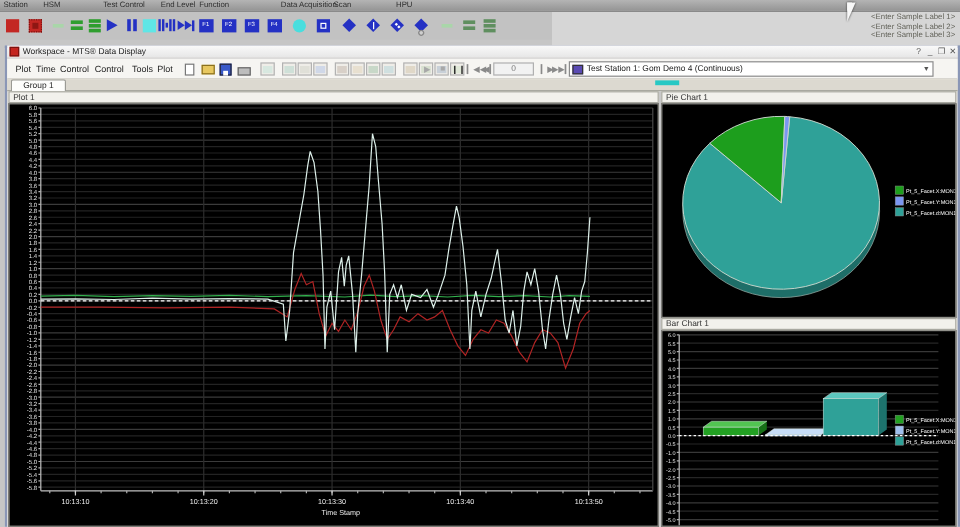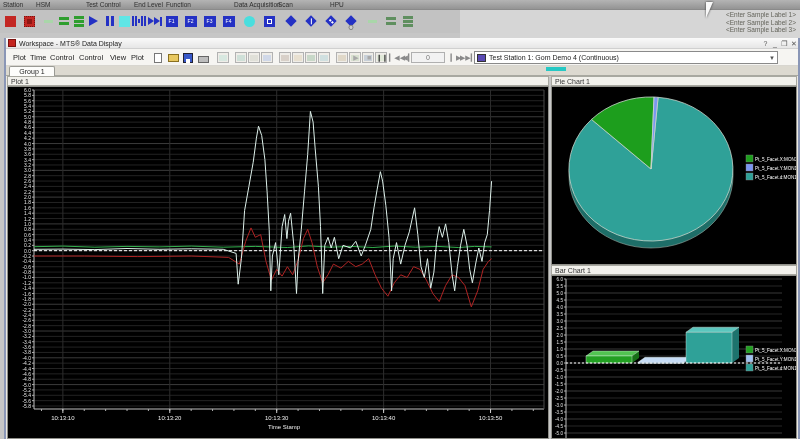--- a/index.html
+++ b/index.html
@@ -191,21 +191,21 @@
 <div id="app-window" class="abs"></div>
 <div id="title-bar" class="abs">
   <span id="app-icon"></span>
   <span>Workspace - MTS® Data Display</span>
 </div>
 <div id="menu-bar" class="abs">
     <div class="menu-item" style="left: 4px;">Plot</div>
     <div class="menu-item" style="left: 21px;">Time</div>
     <div class="menu-item" style="left: 41px;">Control</div>
     <div class="menu-item" style="left: 70px;">Control</div>
-    <div class="menu-item" style="left: 101px;">View</div>
+    <div class="menu-item" style="left: 101px;">Tools</div>
     <div class="menu-item" style="left: 122px;">Plot</div>
     <div class="tb-btn" style="left: 145px;">
       <i style="width:8px;height:10px;background:#fff;border:1px solid #777"></i>
     </div>
     <div class="tb-btn" style="left: 160px;">
       <i style="width:11px;height:8px;background:#e8c860;border:1px solid #8a7020"></i>
     </div>
     <div class="tb-btn" style="left: 175px;">
       <i style="width:10px;height:10px;background:#3858c8;border:1px solid #223;display:flex;justify-content:center">
         <i style="width:4px;height:4px;background:#fff;margin-top:5px"></i>

